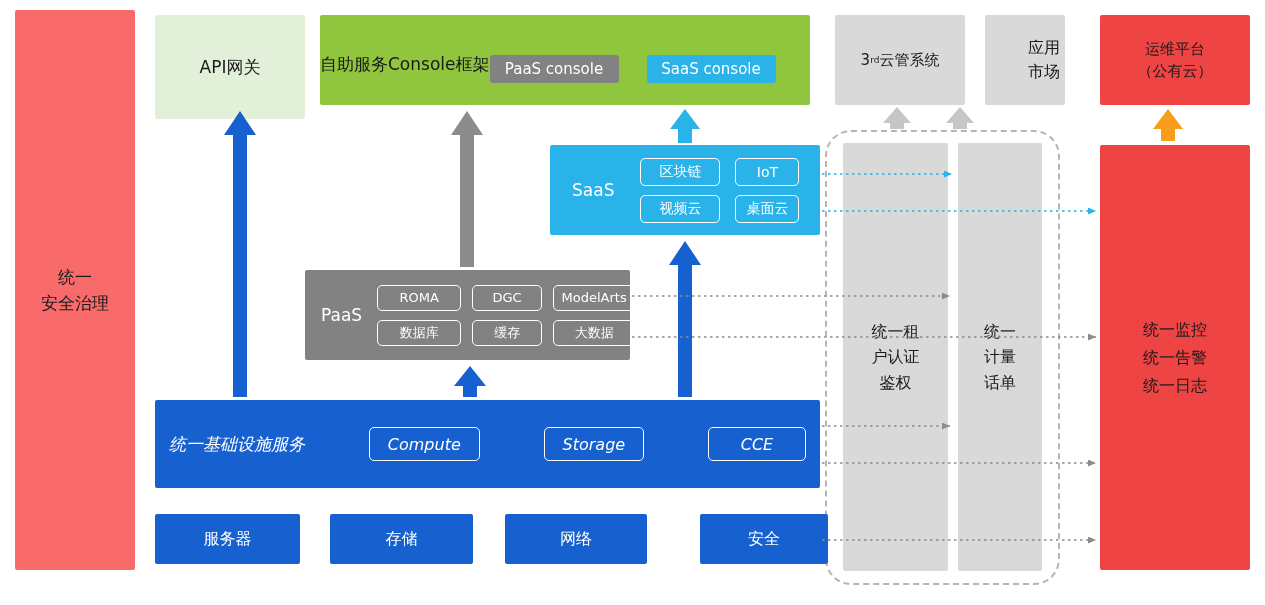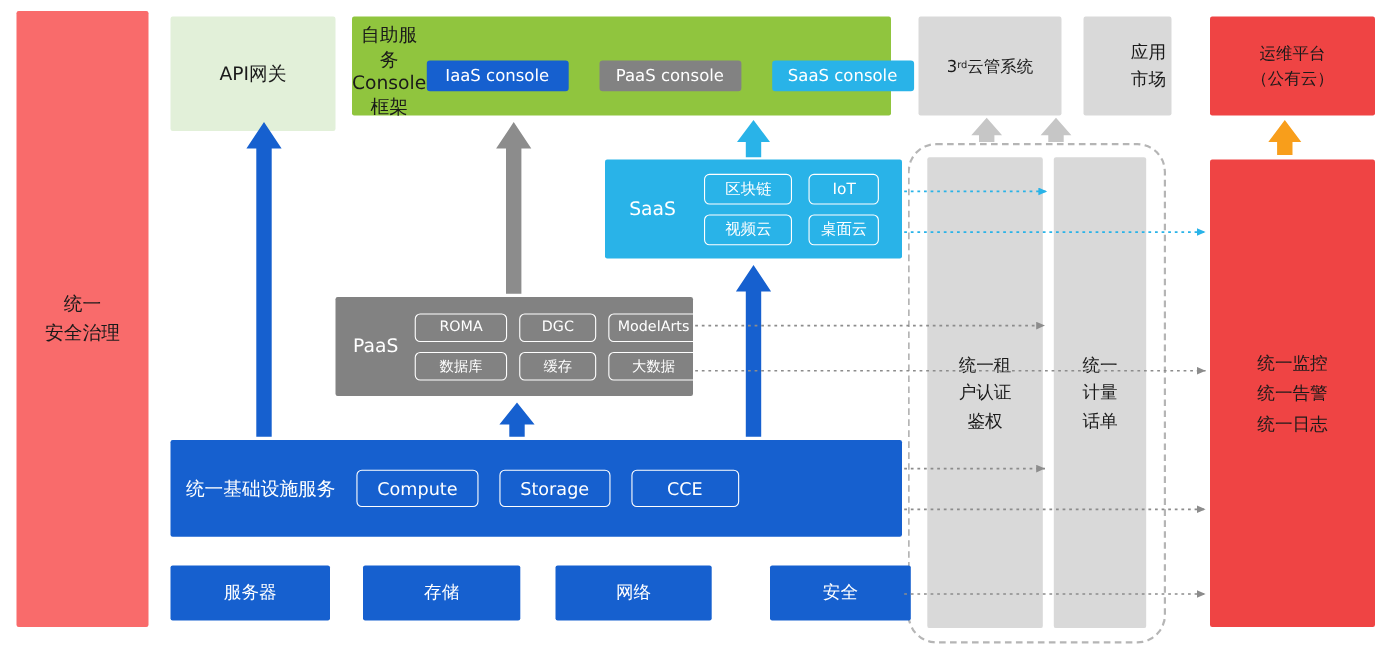--- a/index.html
+++ b/index.html
@@ -33,21 +33,21 @@
     display:flex; align-items:center; justify-content:center;
     width:129px; height:28px; font-size:15px; color:#fff; border-radius:3px;
   }
   .saas-box { justify-content:flex-start; padding-left:22px; gap:26px; }
   .saas-label, .paas-label, .iaas-label { font-size:17px; color:#fff; white-space:nowrap; }
   .saas-grid { display:grid; grid-template-columns:80px 64px; column-gap:15px; row-gap:9px; }
   .saas-grid .chip { height:28px; font-size:14px; }
   .paas-box { justify-content:flex-start; padding-left:16px; gap:15px; }
   .paas-grid { display:grid; grid-template-columns:84px 70px 82px; column-gap:11px; row-gap:9px; }
   .paas-grid .chip { height:26px; font-size:13px; }
-  .iaas-box { justify-content:flex-start; padding:0 14px; gap:19px; }
+  .iaas-box { justify-content:space-between; padding:0 14px; gap:19px;font-style:italic; }
   .iaas-box .chip { height:34px; font-size:16px; min-width:98px; padding:0 18px; }
   .res-box { font-size:16px; }
   .dashed-frame {
     position:absolute; border:2px dashed #b5b5b5; border-radius:26px; background:transparent;
   }
   .pillar { font-size:16px; line-height:1.6; }
   .overlay { position:absolute; left:0; top:0; pointer-events:none; }
   sup { font-size:0.6em; }
 </style>
 </head>
@@ -58,21 +58,20 @@
   <div class="dashed-frame" style="left:825px; top:130px; width:235px; height:455px;"></div>
 
   <div class="box bg-red pre" style="left:15px; top:10px; width:120px; height:560px; font-size:17px; line-height:1.55;">统一
 安全治理</div>
 
   <div class="box bg-lgreen" style="left:155px; top:15px; width:150px; height:104px; font-size:17px;">API网关</div>
 
   <div class="box bg-green console-box" style="left:320px; top:15px; width:490px; height:90px;">
     <div class="console-title">自助服务Console框架</div>
     <div class="console-row">
-      <div class="console-chip bg-blue">IaaS console</div>
       <div class="console-chip bg-gray">PaaS console</div>
       <div class="console-chip bg-cyan">SaaS console</div>
     </div>
   </div>
 
   <div class="box bg-lgray" style="left:835px; top:15px; width:130px; height:90px; font-size:15px;">
     <span>3</span>
       <sup>rd</sup>
       <span>云管系统</span>
   </div>

